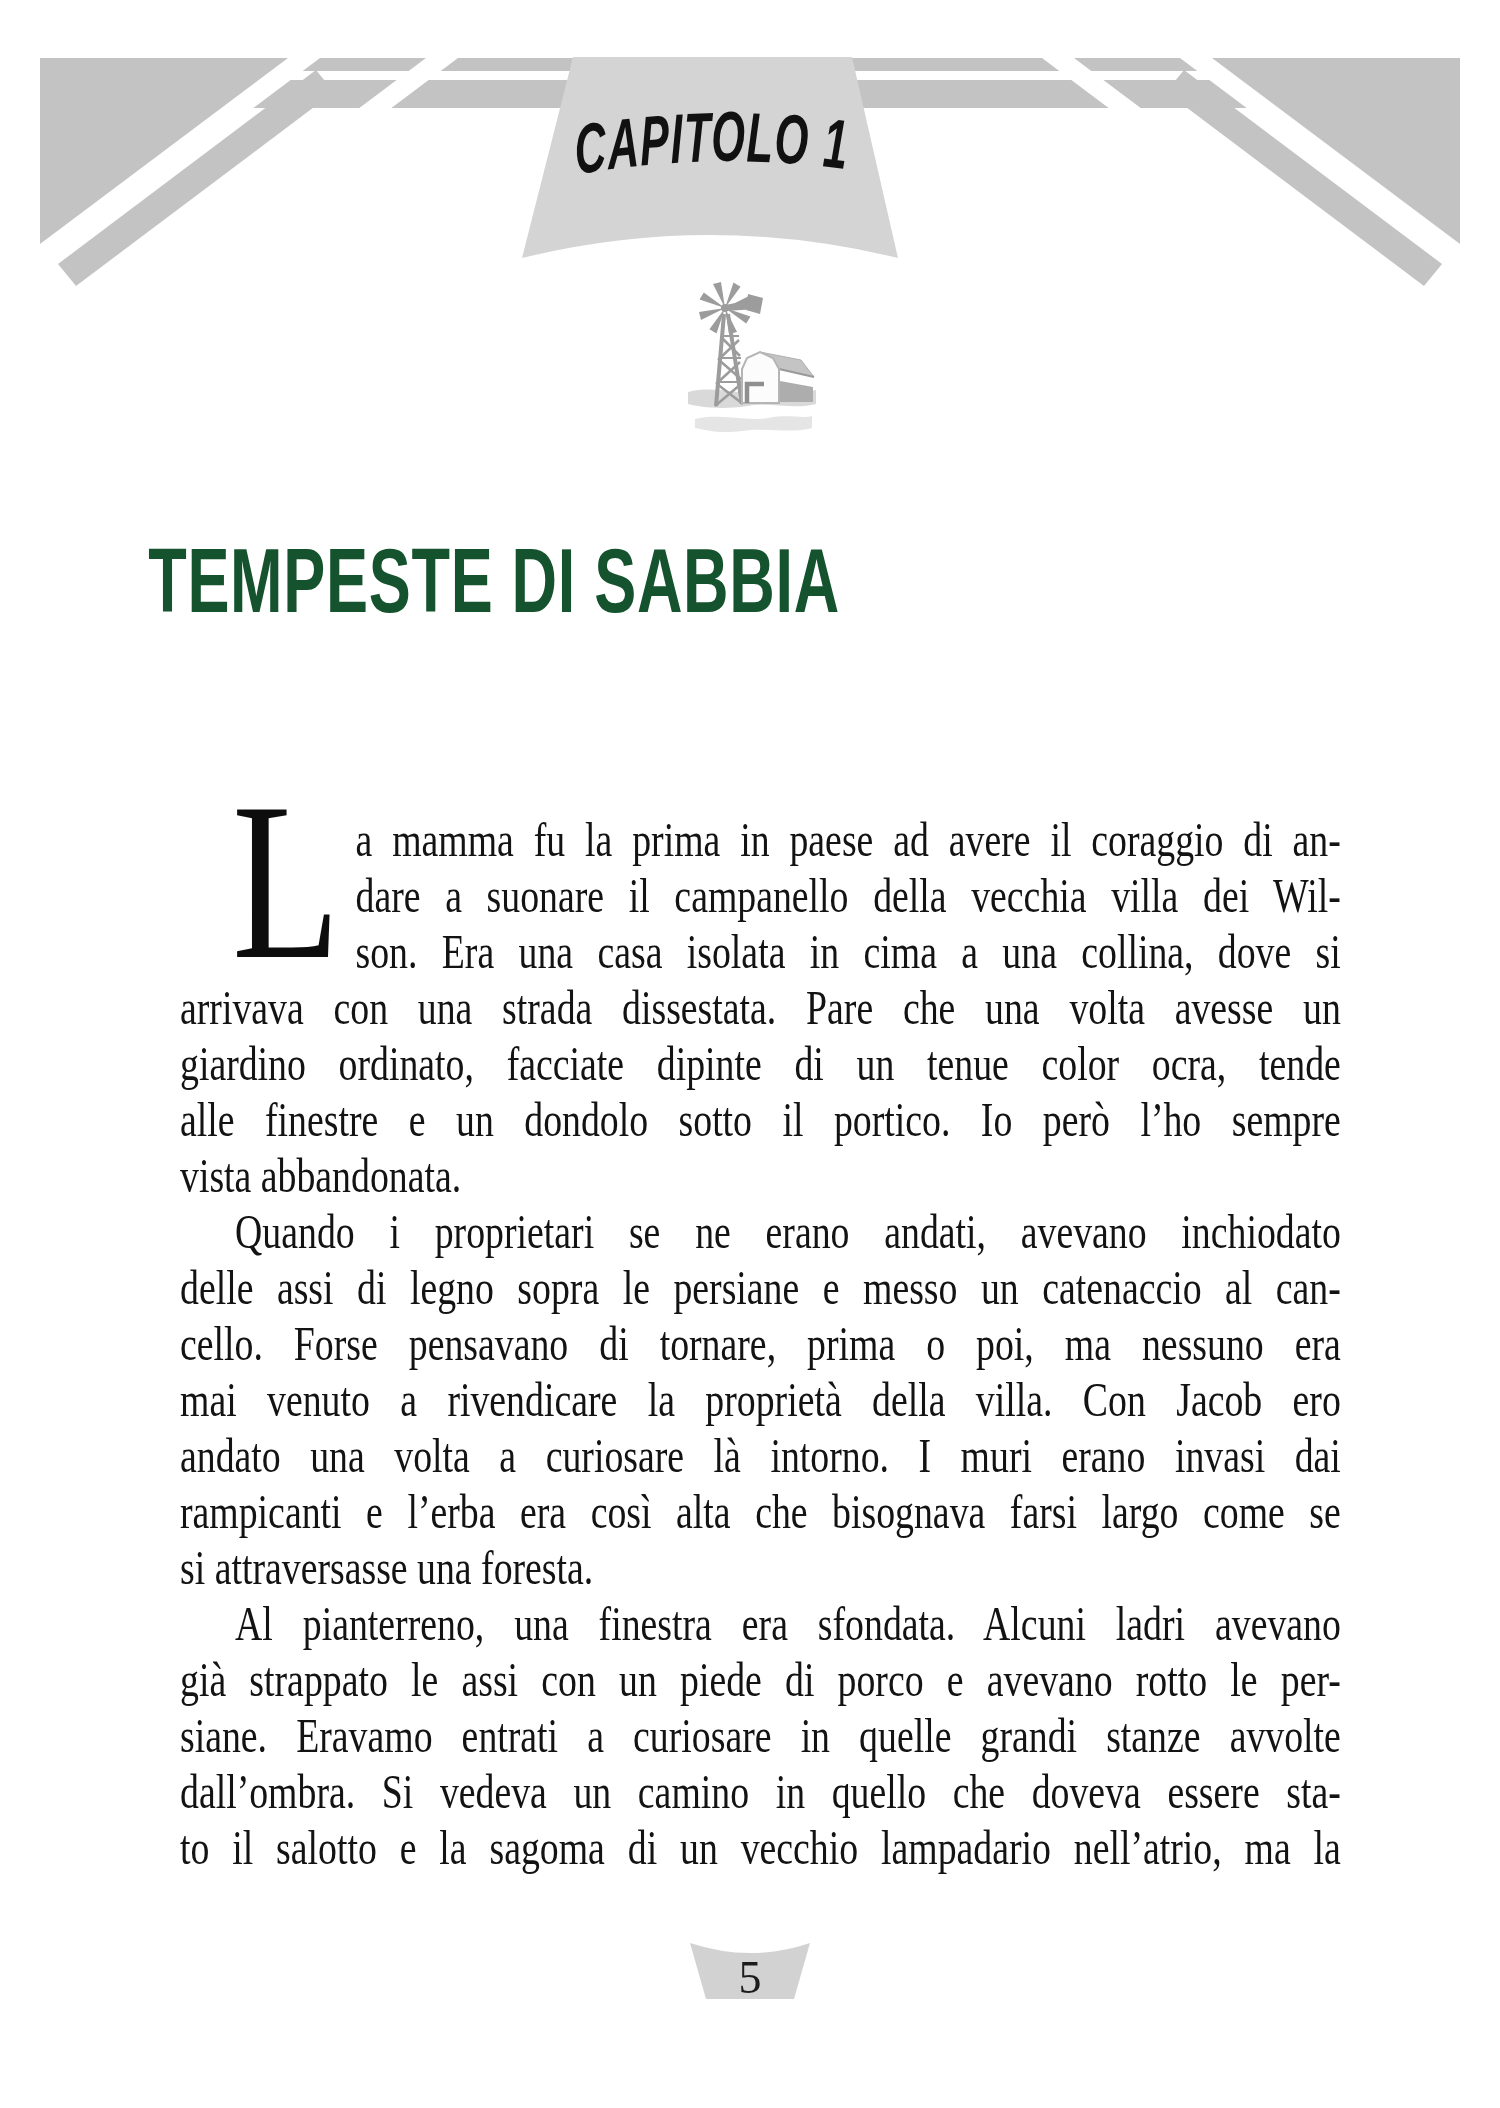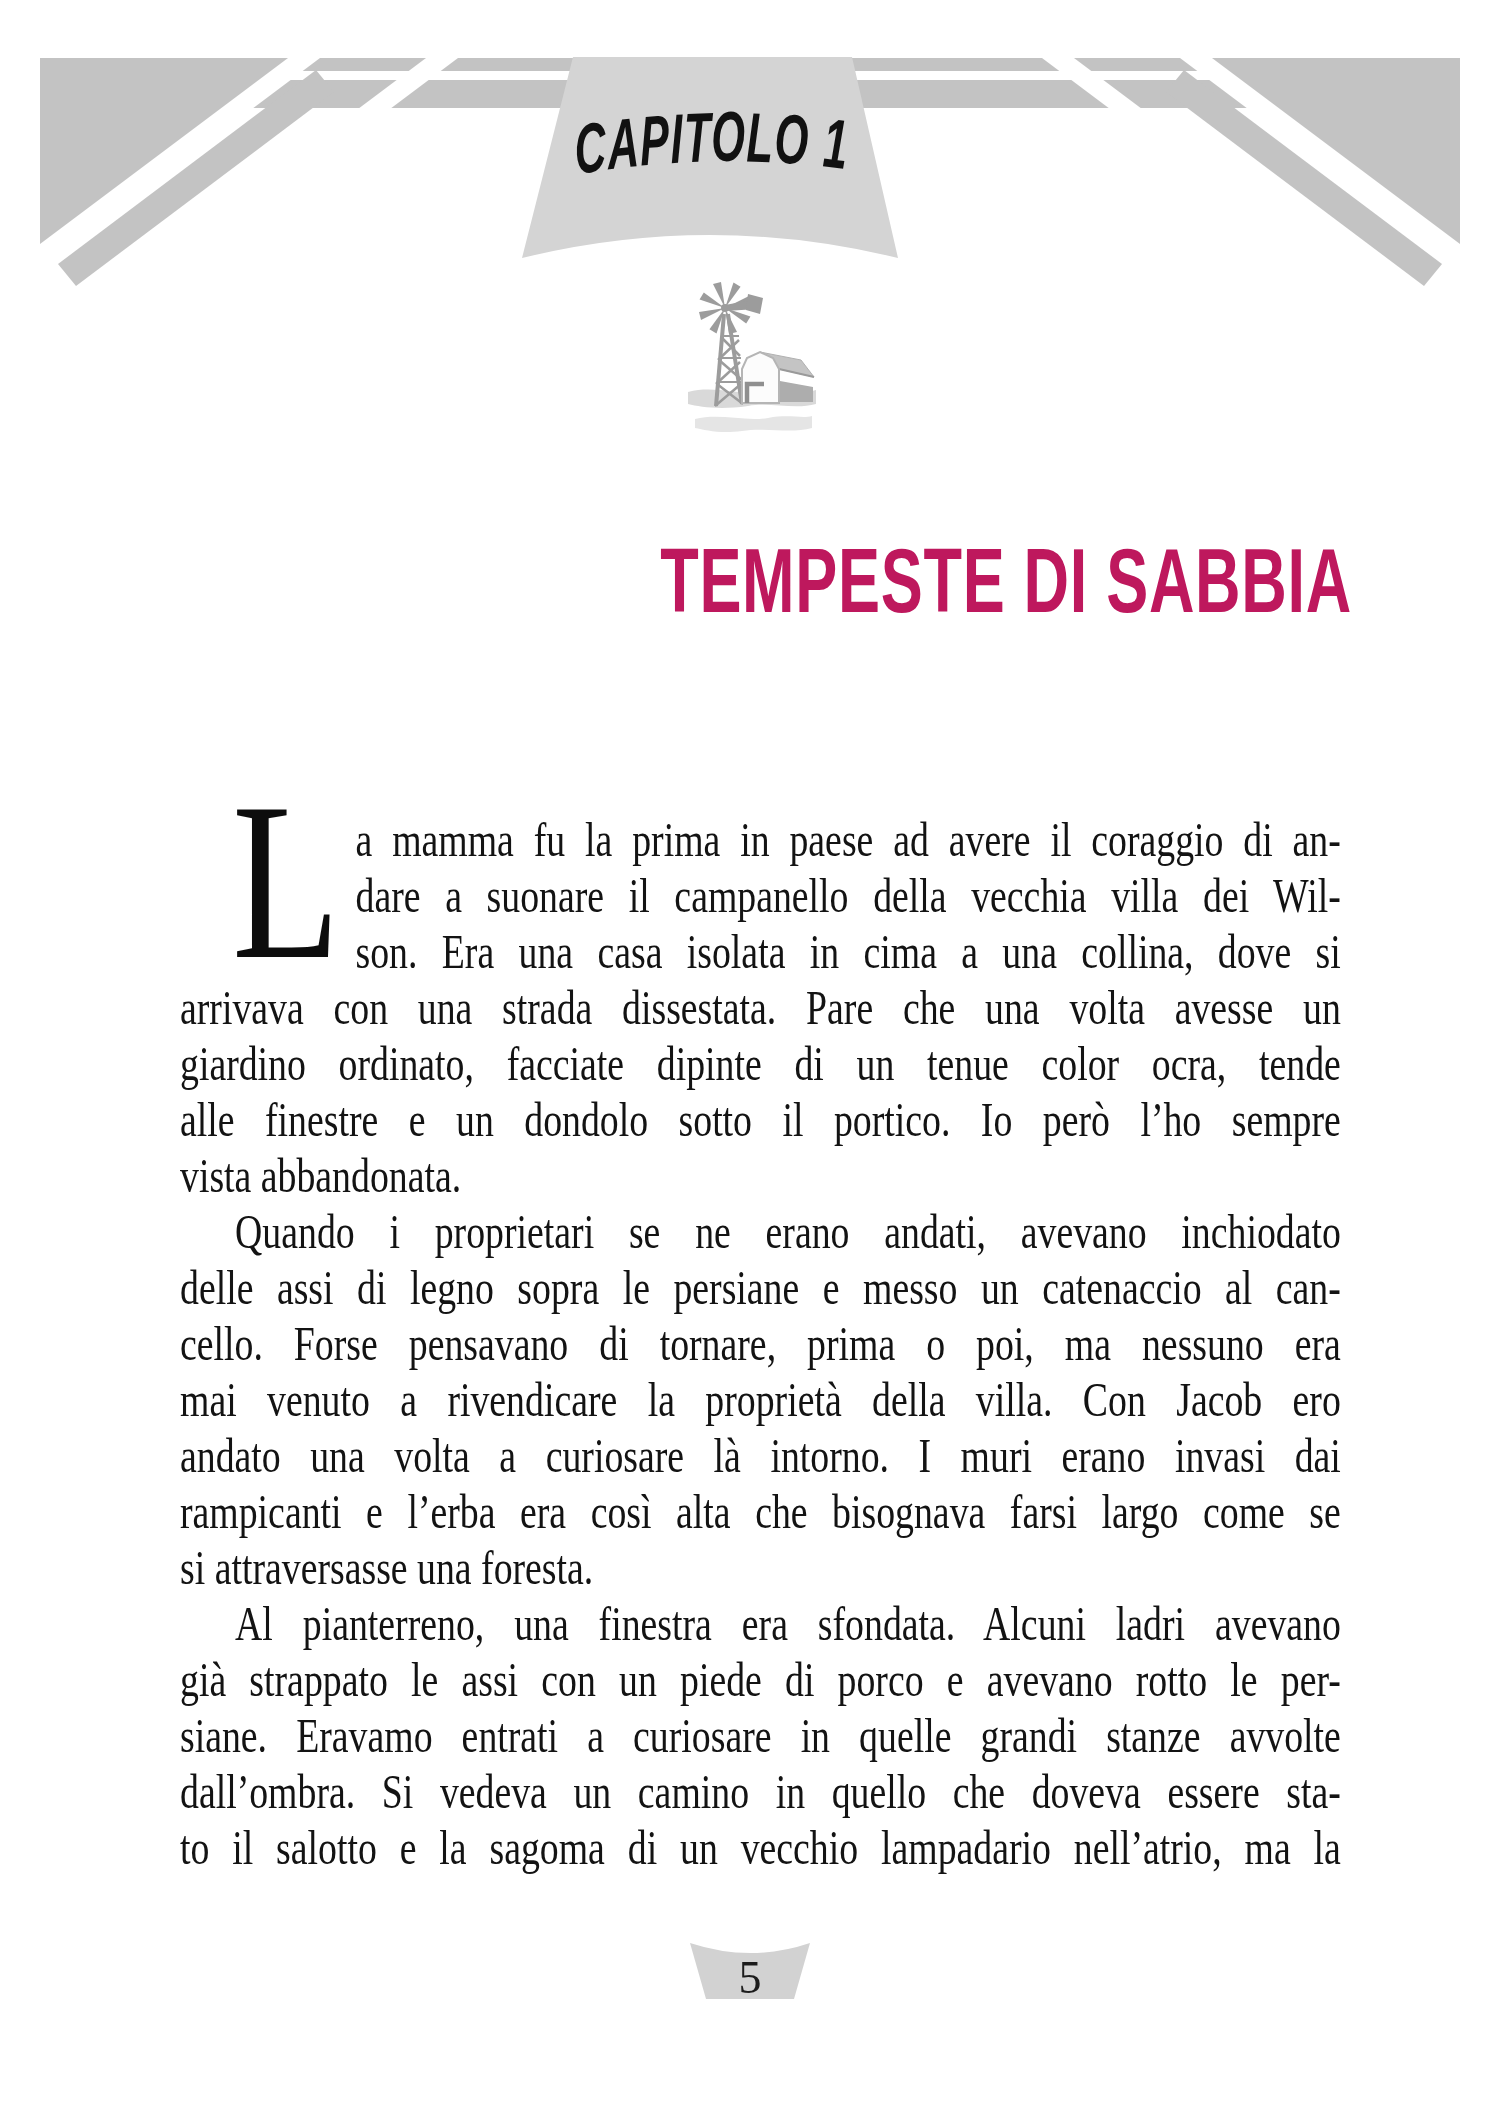--- a/index.html
+++ b/index.html
@@ -11,24 +11,24 @@
     font-family:"Liberation Serif","DejaVu Serif",serif;
     color:#161616;
   }
   
   .top-decor{position:absolute;left:0;top:0;}
   
   .windmill{position:absolute;left:660px;top:272px;}
   
   .chapter-title{
     position:absolute;left:0;top:537px;width:1500px;
-    margin:0;text-align:right;
+    margin:0;text-align:left;
     font-family:"Liberation Sans","DejaVu Sans",sans-serif;
     font-weight:bold;font-size:90px;line-height:88px;
-    letter-spacing:1px;color:#be185d;
+    letter-spacing:1px;color:#14532d;
   }
   .title-line{display:block;}
   .title-line span{
     display:inline-block;
     transform:scaleX(0.70);
     transform-origin:center top;
     white-space:nowrap;
   }
   
   .body-text{

